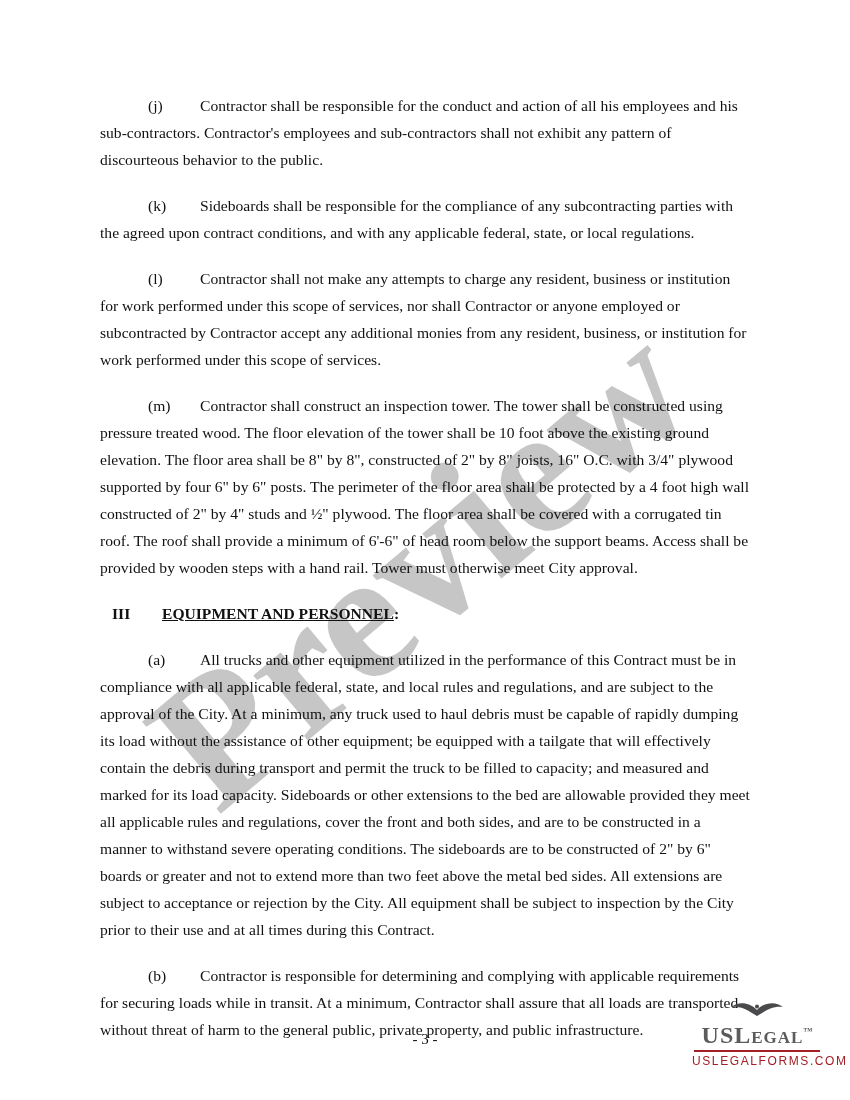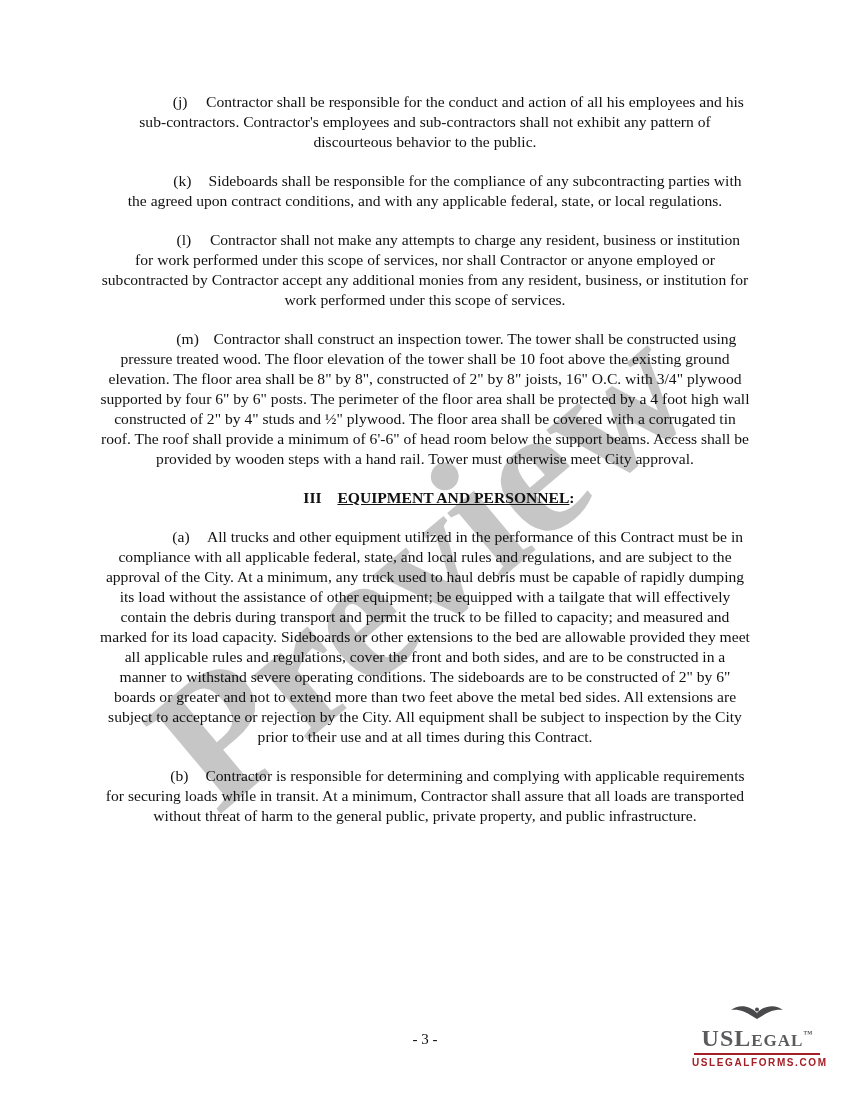--- a/index.html
+++ b/index.html
@@ -15,22 +15,22 @@
     overflow: hidden;
     font-family: "Liberation Serif", serif;
     color: #111111;
   }
   .content {
     position: absolute;
     top: 92px;
     left: 100px;
     width: 650px;
     font-size: 15.6px;
-    line-height: 20px;
-    text-align: center;
+    line-height: 27px;
+    text-align: left;
     z-index: 2;
   }
   .para {
     margin: 0 0 19px 0;
     text-indent: 48px;
   }
   .para .label {
     display: inline-block;
     width: 52px;
     text-indent: 0;
@@ -99,22 +99,22 @@
     letter-spacing: 0;
     font-variant: normal;
   }
   .logo .rule {
     height: 2px;
     background: #a32026;
     margin: 1px 2px 2px 2px;
   }
   .logo .domain {
     font-family: "Liberation Sans", sans-serif;
-    font-weight: bold;
-    font-size: 10px;
+    font-weight: normal;
+    font-size: 12px;
     letter-spacing: 1.6px;
     color: #a32026;
     white-space: nowrap;
   }
 </style>
 </head>
 <body>
 
 <div class="page">
 

